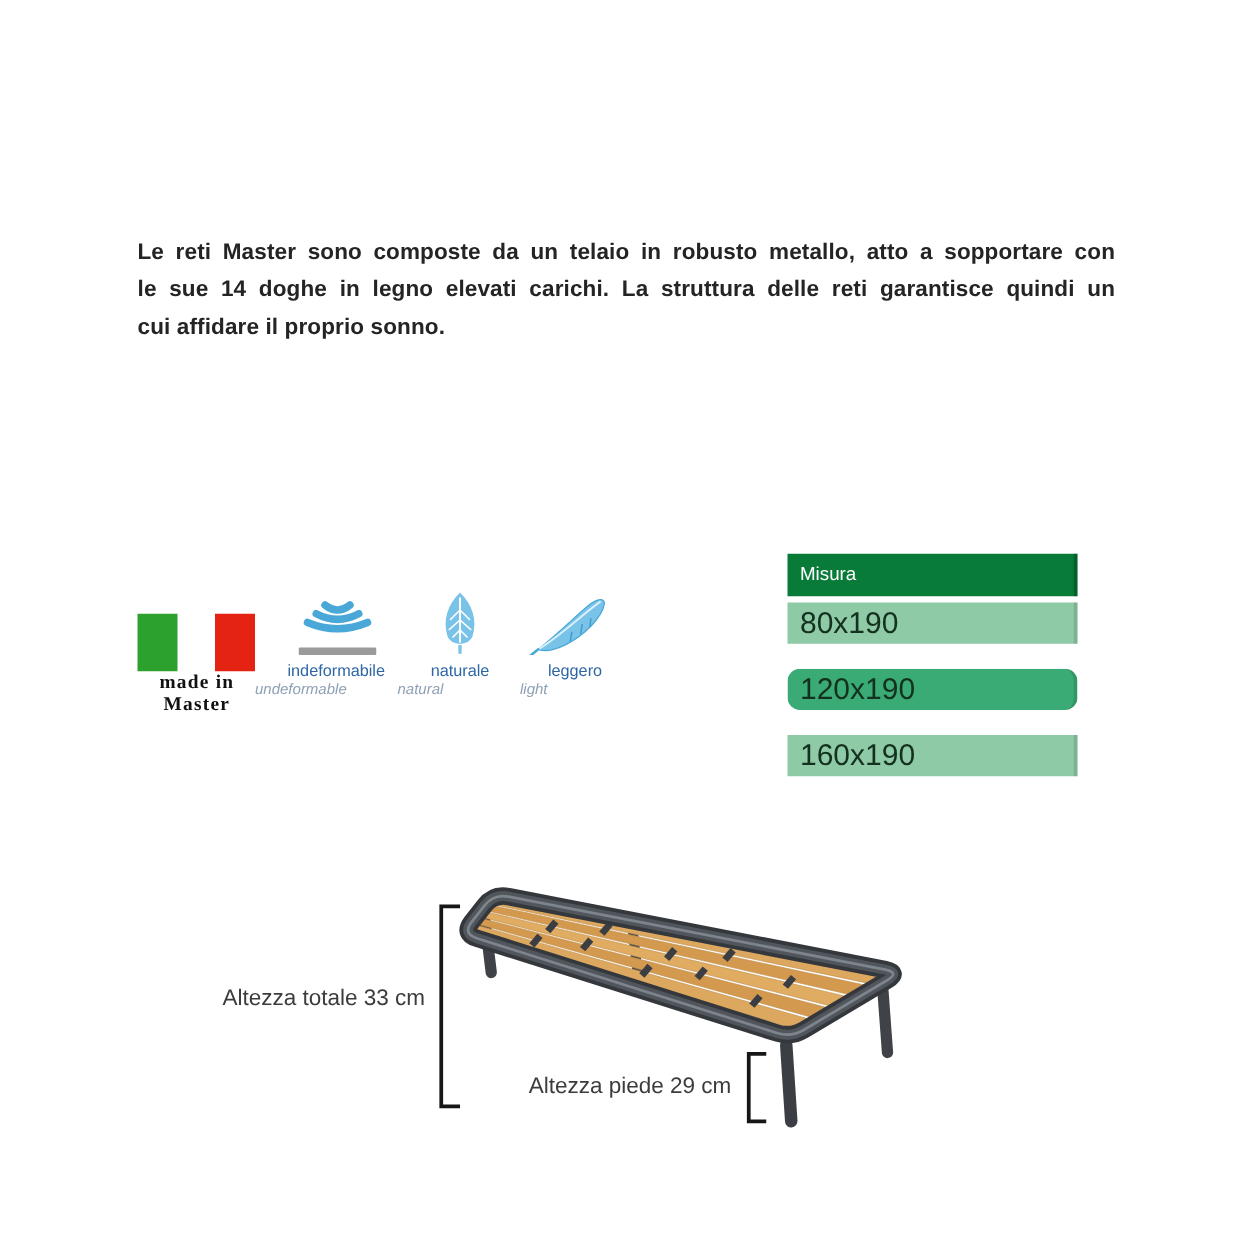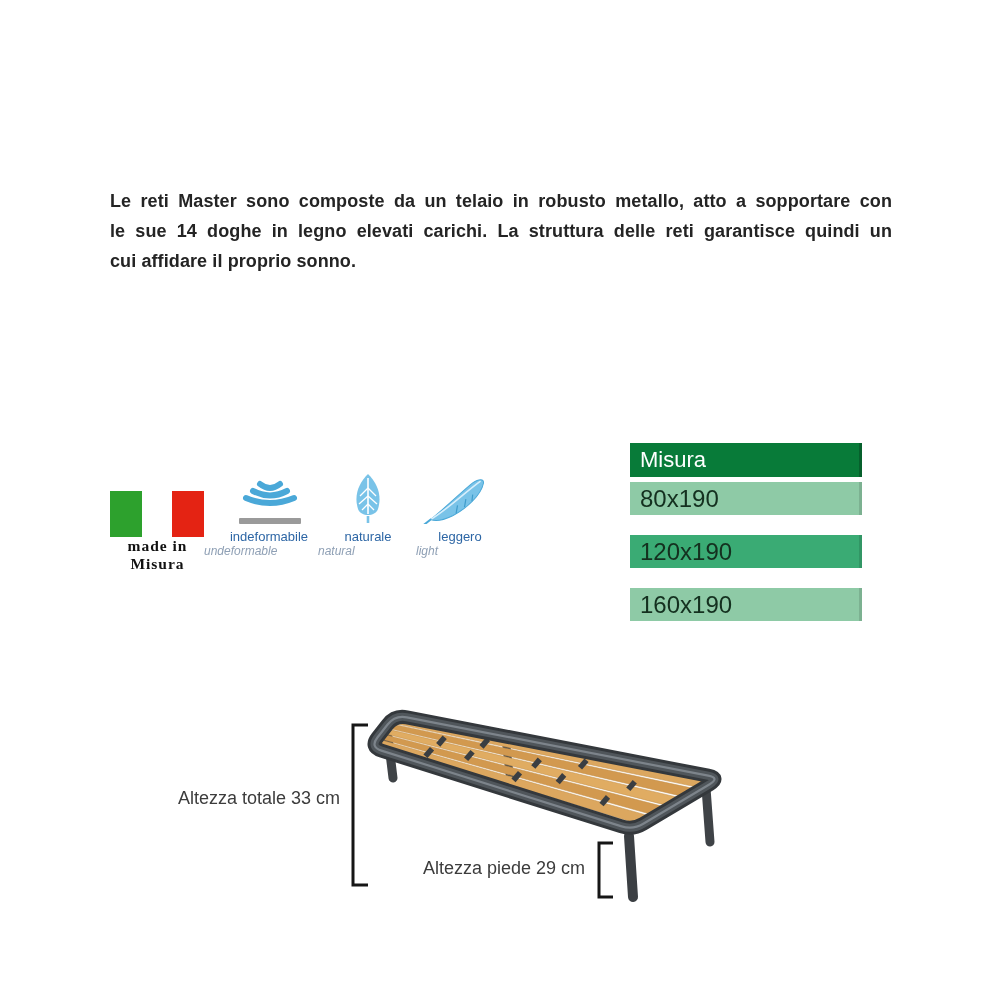--- a/index.html
+++ b/index.html
@@ -49,32 +49,32 @@
   #lab-nat2{left:318px;top:544px;width:100px;}
   #feather-svg{position:absolute;left:420px;top:476px;}
   #lab-leg1{left:410px;top:529px;width:100px;}
   #lab-leg2{left:416px;top:544px;width:100px;}
 
   
   #size-table{position:absolute;left:630px;top:443px;width:232px;}
   .size-header{
     height:34px;line-height:34px;padding-left:10px;box-sizing:border-box;
     background:var(--table-header-green,#087b39);
-    color:#ffffff;font-size:22px;
+    color:#ffffff;font-size:15px;
     border-right:3px solid rgba(0,0,0,.22);
     margin-bottom:5px;
   }
   .size-row{
     height:33px;line-height:33px;padding-left:10px;box-sizing:border-box;
     font-size:24px;color:var(--table-text,#14301f);
     border-right:3px solid rgba(0,0,0,.12);
     margin-bottom:20px;
   }
   .row-light{background:var(--table-row-light,#8ecaa6);}
-  .row-medium{background:var(--table-row-medium,#3aab74);}
+  .row-medium{background:var(--table-row-medium,#3aab74);border-radius:10px;}
 
   
   #bed-svg{position:absolute;left:340px;top:690px;}
   .dim{
     position:absolute;font-size:18px;line-height:21px;
     color:var(--dimension-text,#3c3c3c);text-align:right;
   }
   #dim-total{left:150px;top:788px;width:190px;}
   #dim-piede{left:415px;top:858px;width:170px;}
 </style>
@@ -88,21 +88,21 @@
       <div class="line">Le reti Master sono composte da un telaio in robusto metallo, atto a sopportare con</div>
       <div class="line">le sue 14 doghe in legno elevati carichi. La struttura delle reti garantisce quindi un</div>
       <div class="line last">cui affidare il proprio sonno.</div>
     </div>
   </section>
 
   <div id="flag" class="feature">
     <span class="fg"></span>
     <span class="fr"></span>
   </div>
-  <div id="mii-label">made in Misura</div>
+  <div id="mii-label">made in Master</div>
 
   <svg id="spring-svg" width="70" height="50" viewBox="0 0 70 50">
     <path d="M25,6 Q35,14 45,6" fill="none" stroke="var(--icon-blue,#4aa8d8)" stroke-width="6" stroke-linecap="round"></path>
     <path d="M18,13 Q35,22 52,13" fill="none" stroke="var(--icon-blue,#4aa8d8)" stroke-width="6" stroke-linecap="round"></path>
     <path d="M11,20 Q35,30 59,20" fill="none" stroke="var(--icon-blue,#4aa8d8)" stroke-width="6" stroke-linecap="round"></path>
     <rect x="4" y="40" width="62" height="6" rx="1" fill="#9a9a9a"></rect>
   </svg>
   <div id="lab-indef1" class="f-label">indeformabile</div>
   <div id="lab-indef2" class="f-sub">undeformable</div>
 

